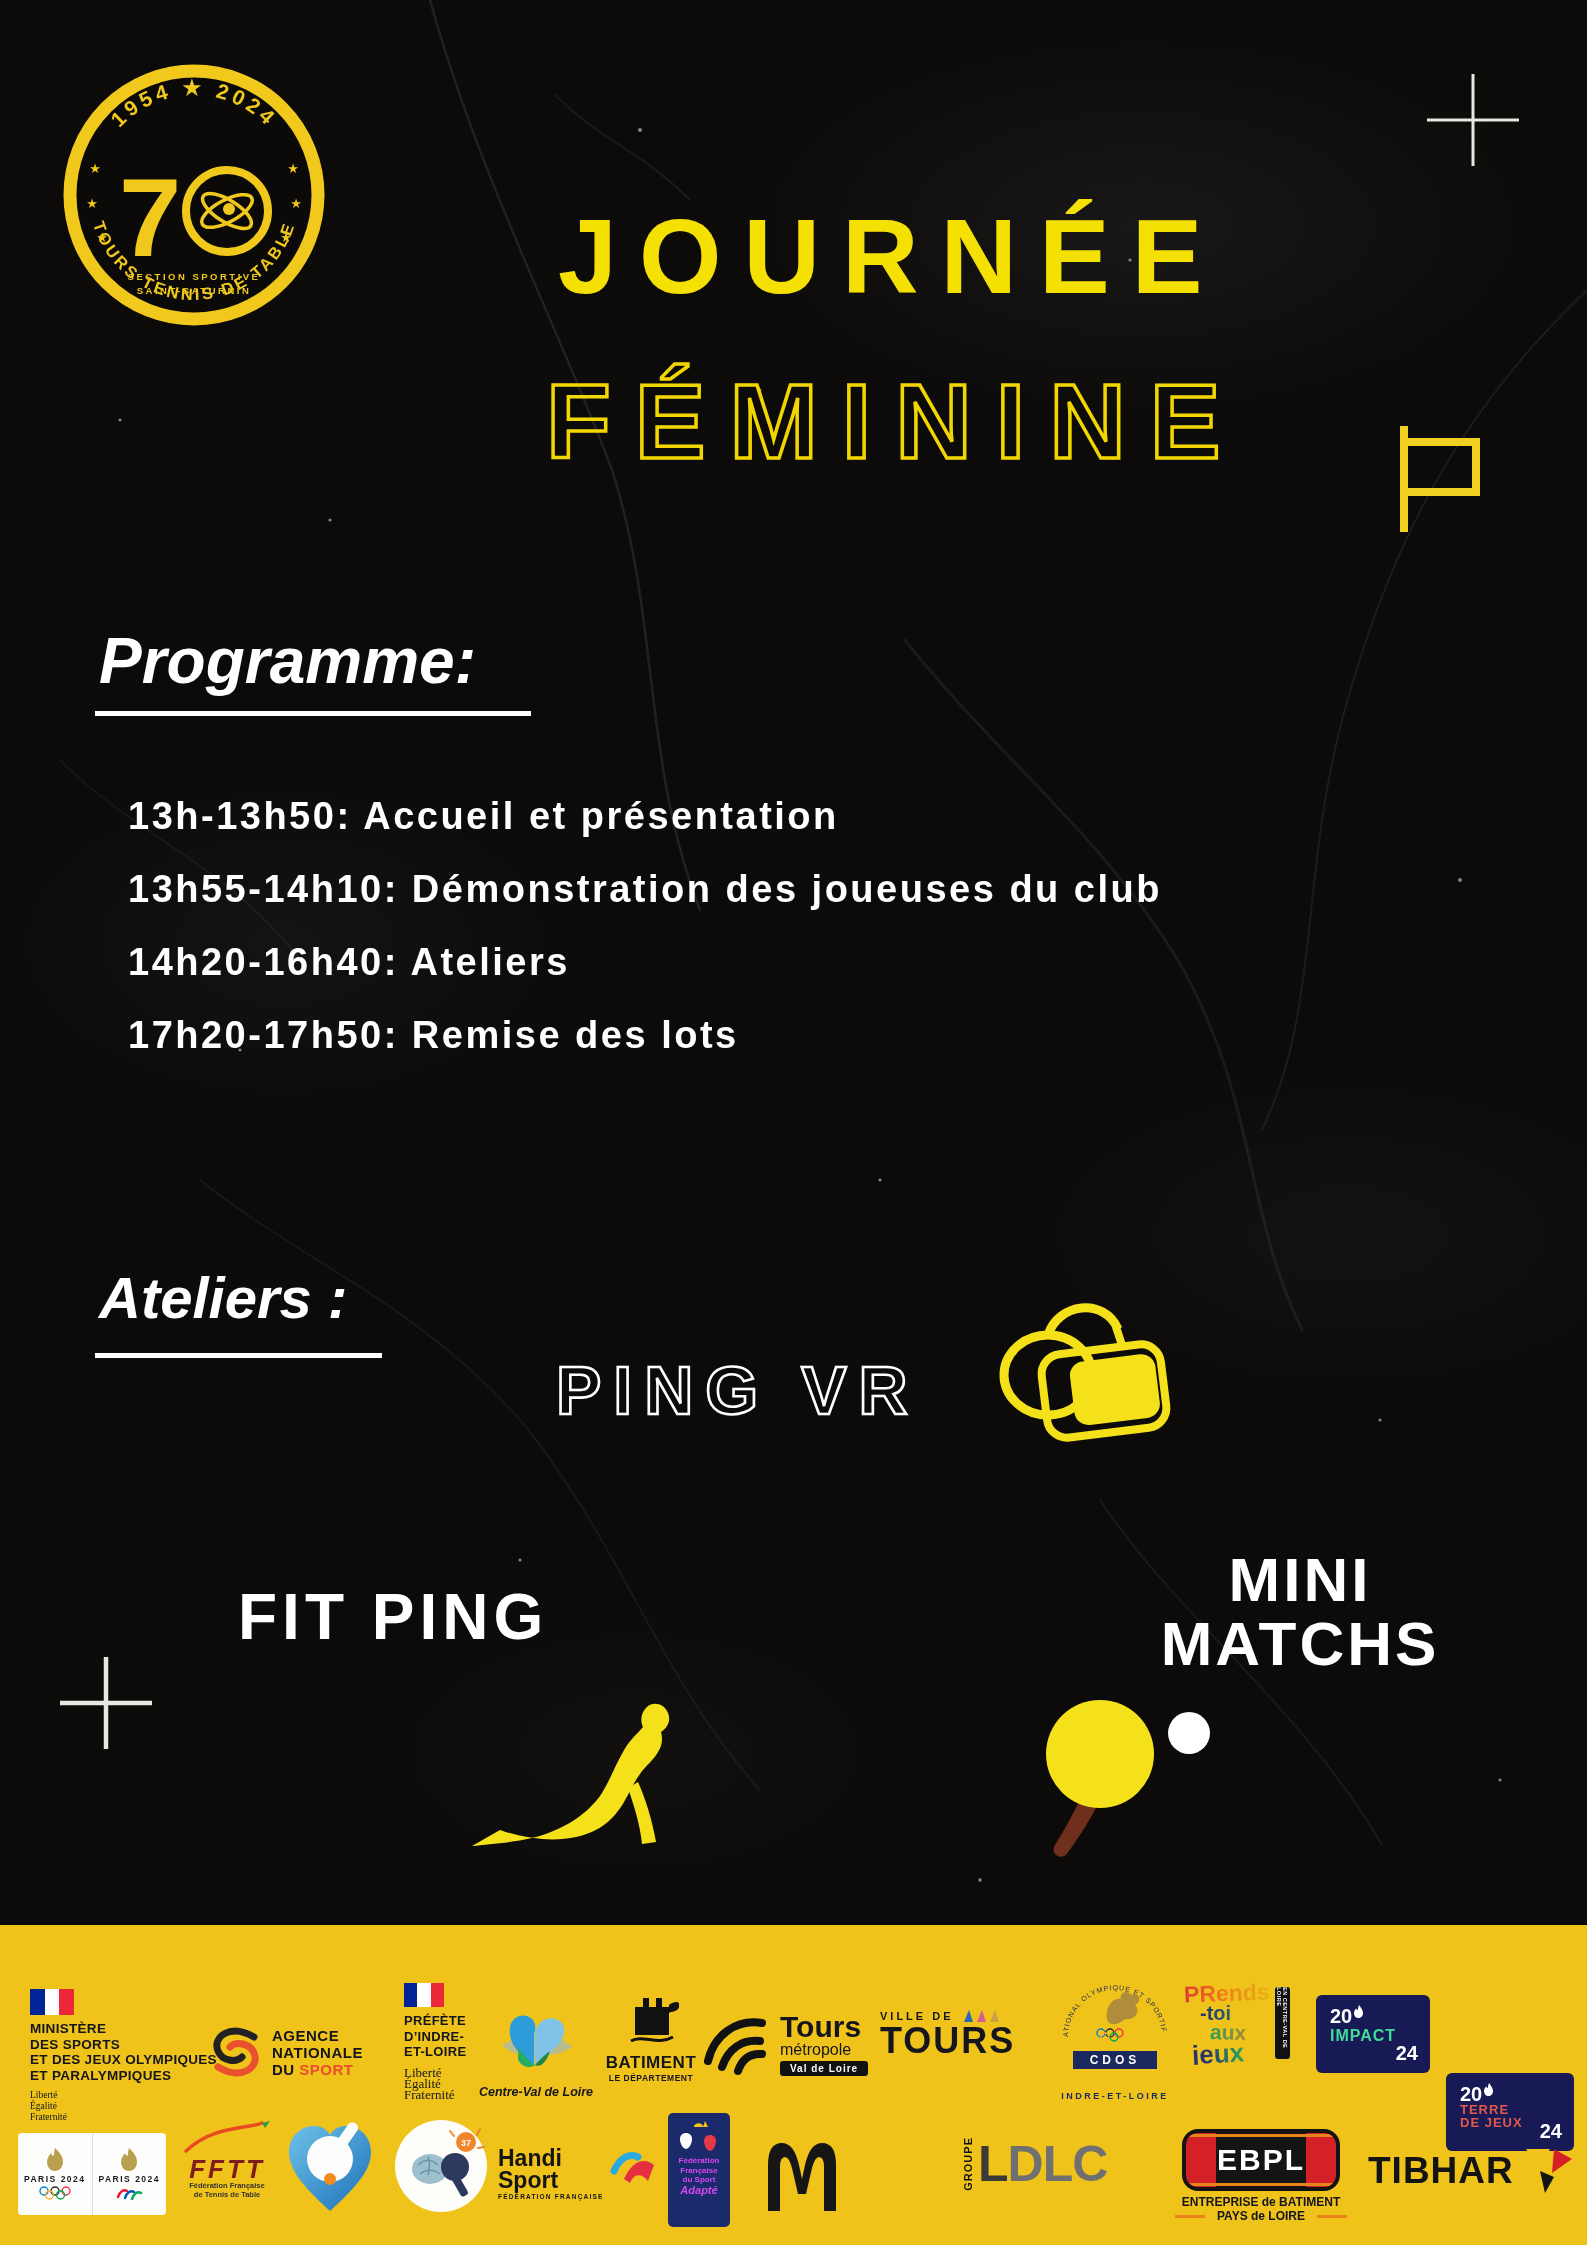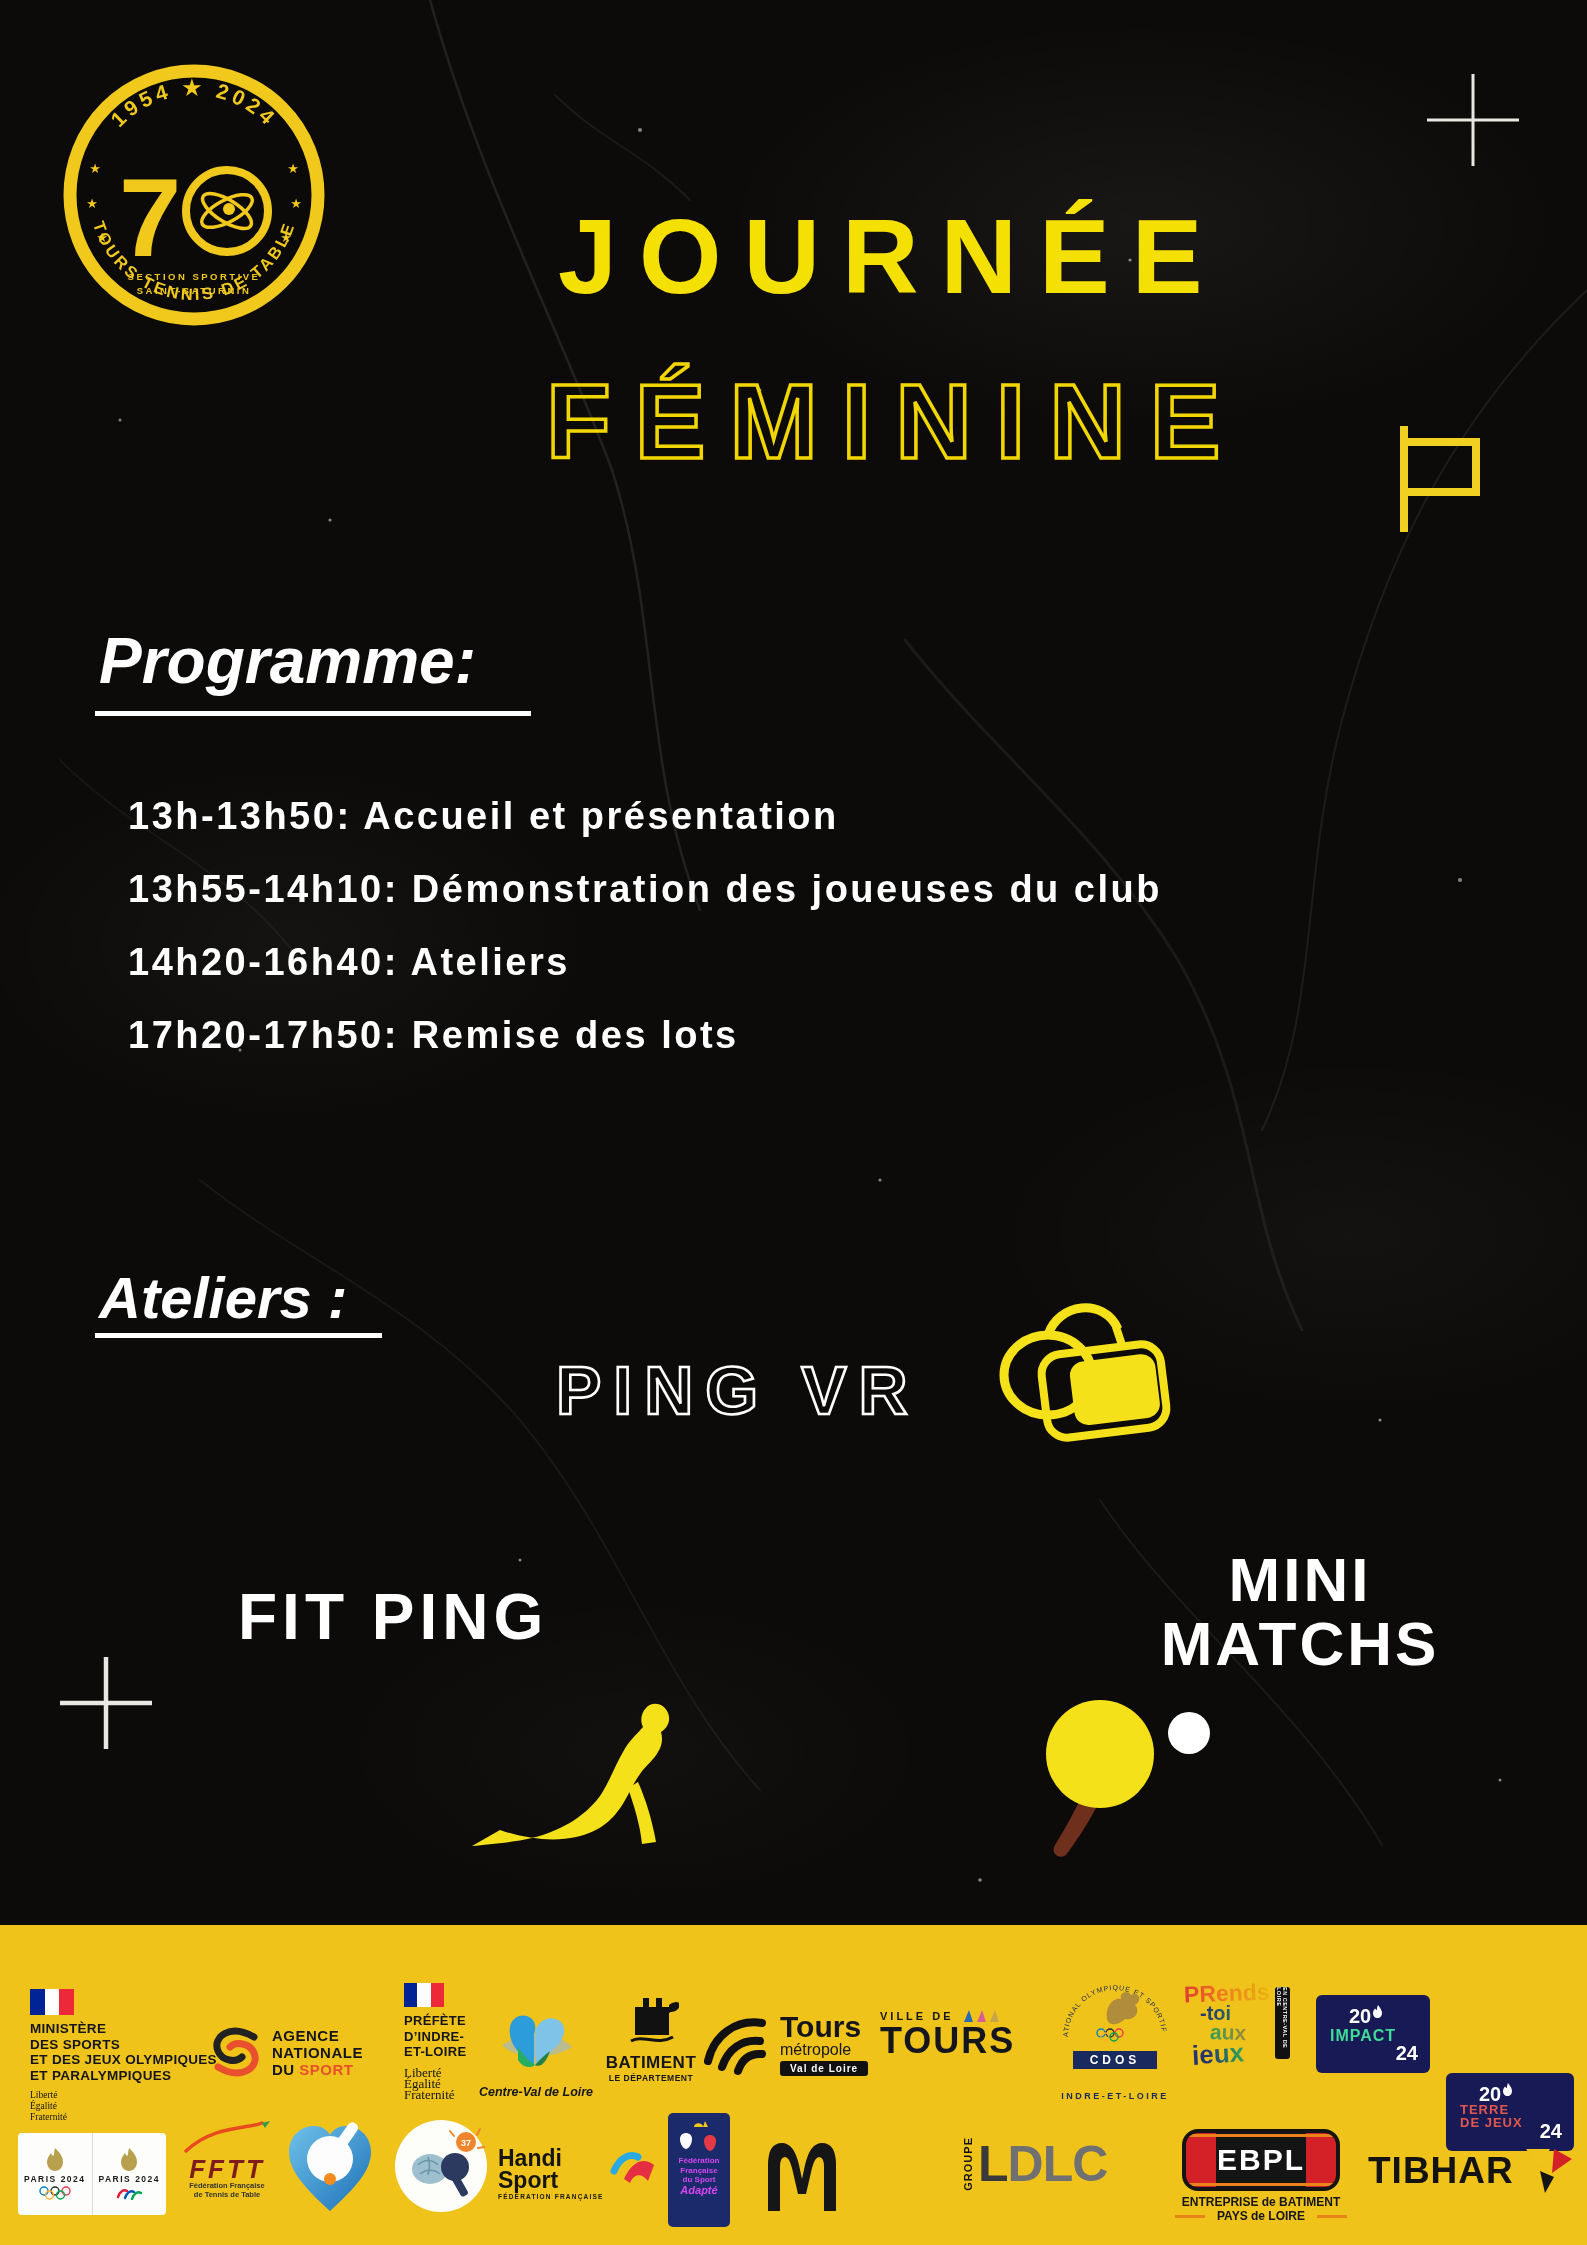--- a/index.html
+++ b/index.html
@@ -22,21 +22,21 @@
     font-size:106px;font-weight:900;letter-spacing:22px;
     color:#f5e003;white-space:nowrap;
   }
   .title2{left:540px;top:352px;}
 
   .heading{
     color:#fff;font-weight:800;font-style:italic;
     border-bottom:5px solid #fff;line-height:1.05;
   }
   .prog-heading{left:95px;top:628px;font-size:64px;padding:0 55px 16px 4px;}
-  .atel-heading{left:95px;top:1268px;font-size:58px;padding:0 35px 4px 4px;}
+  .atel-heading{left:95px;top:1268px;font-size:58px;padding:0 35px 24px 4px;}
 
   .schedule{left:128px;top:796px;color:#fff;}
   .schedule div{
     font-size:38px;font-weight:700;letter-spacing:2.5px;
     line-height:40px;margin-bottom:33px;white-space:nowrap;
   }
 
   .fitping{
     left:238px;top:1580px;font-size:64px;font-weight:900;
     letter-spacing:5px;color:#fff;white-space:nowrap;
@@ -96,21 +96,21 @@
   .pr4{font-size:26px;margin-left:8px;background-image:linear-gradient(90deg,#26346e 20%,#2a9d5c 60%,#e03a2f);transform:rotate(-3deg);}
   .prends-strip{
     width:15px;height:72px;background:#111;color:#fff;border-radius:3px;
     writing-mode:vertical-rl;font-size:5.5px;font-weight:700;letter-spacing:.5px;
     display:flex;align-items:center;justify-content:center;margin-top:4px;
   }
 
   .jeuxbox{background:#181a56;border-radius:6px;position:relative;color:#fff;}
   .jb-impact{width:114px;height:78px;}
   .jb-terre{width:128px;height:78px;}
-  .jb-20{position:absolute;left:14px;top:10px;font-size:20px;font-weight:900;display:flex;align-items:flex-start;gap:1px;margin-left:19px;}
+  .jb-20{position:absolute;left:14px;top:10px;font-size:20px;font-weight:900;display:flex;align-items:flex-start;gap:1px;}
   .jb-label{position:absolute;left:14px;top:32px;font-size:16px;font-weight:900;letter-spacing:1px;color:#3ddc97;}
   .jb-24{position:absolute;right:12px;bottom:8px;font-size:20px;font-weight:900;}
   .jb-terre .jb-label{color:#e2574c;font-size:13px;line-height:13px;top:30px;}
 
   .paris-box{width:148px;height:82px;background:#fdfdfb;border-radius:4px;display:flex;}
   .paris-cell{flex:1;display:flex;flex-direction:column;align-items:center;justify-content:center;gap:2px;}
   .paris-cell + .paris-cell{border-left:1px solid #ddd;}
   .paris-label{font-size:8.5px;font-weight:700;letter-spacing:1.5px;color:#1a1a1a;}
 
   .fftt{width:110px;text-align:center;}

